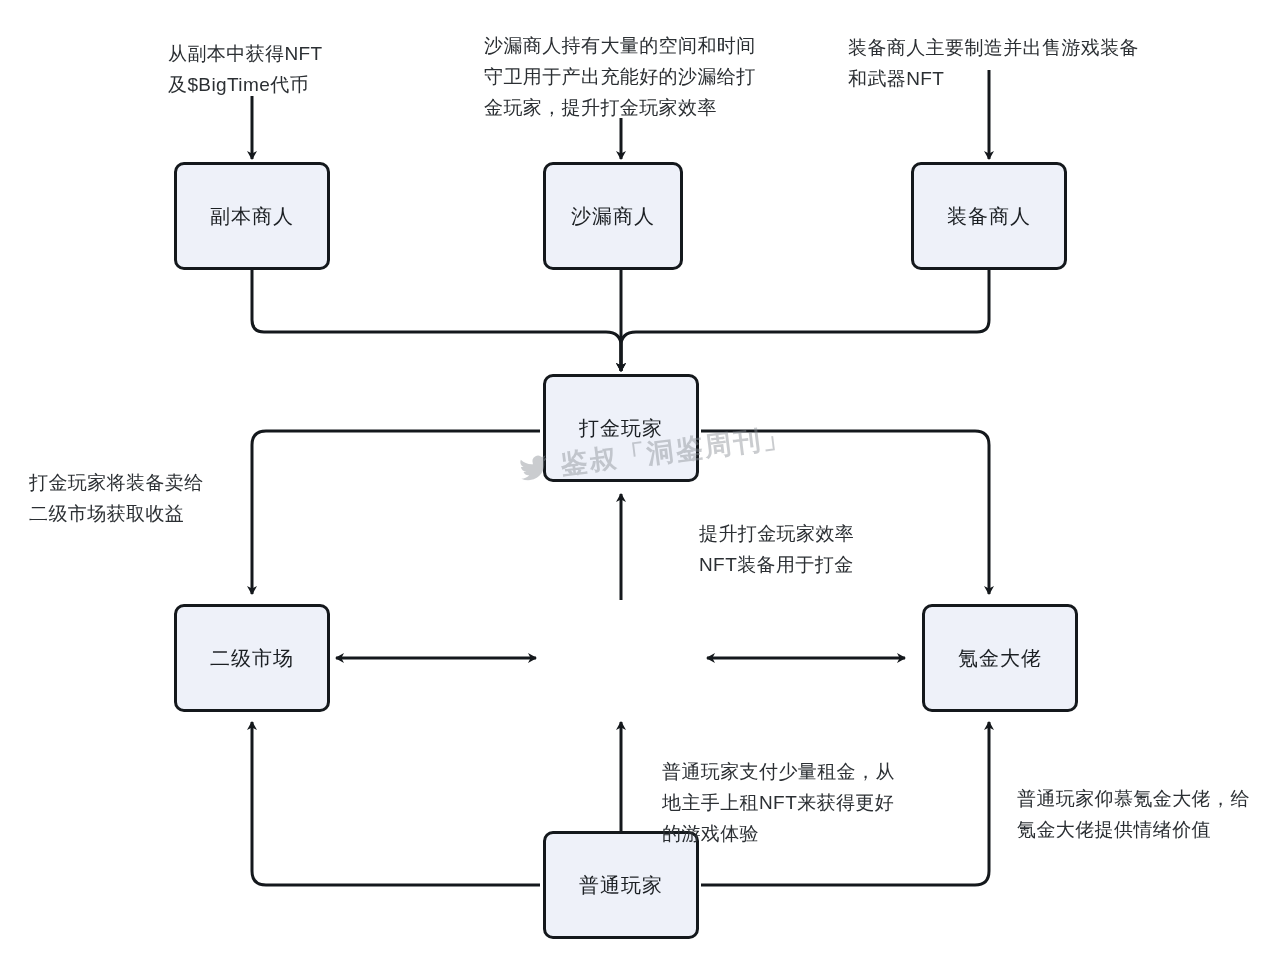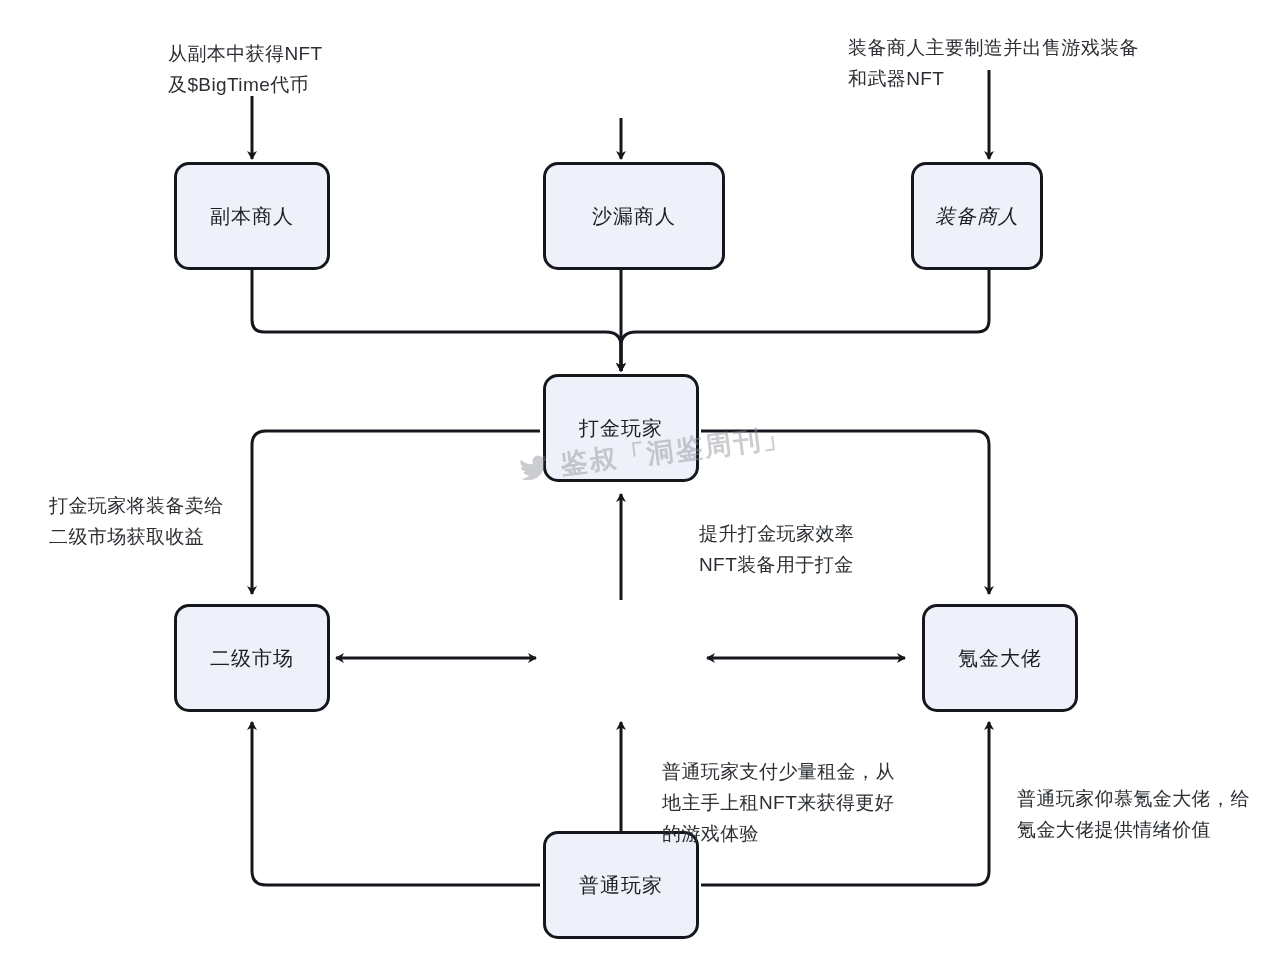--- a/index.html
+++ b/index.html
@@ -10,21 +10,21 @@
     overflow:hidden;
     position:relative;
   }
   #canvas{position:absolute;left:0;top:0;width:1280px;height:970px;}
   svg.edges{position:absolute;left:0;top:0;width:1280px;height:970px;pointer-events:none;}
 
   .node{
     position:absolute;
     background:#eef1f9;
     border:3px solid #14181c;
-    border-radius:15px;
+    border-radius:10px;
     display:flex;align-items:center;justify-content:center;
     box-sizing:border-box;
     color:#1b1f23;
     font-size:20px;
     letter-spacing:1px;
   }
   .node span{display:block;}
 
   .note{
     position:absolute;
@@ -92,25 +92,25 @@
       <path d="M540,885 L266,885 Q252,885 252,871 L252,722" marker-end="url(#ah)"></path>
 
       <path d="M701,885 L975,885 Q989,885 989,871 L989,722" marker-end="url(#ah)"></path>
     </g>
   </svg>
 
   <div class="node" style="left:174px;top:162px;width:156px;height:108px;">
     <span>副本商人</span>
   </div>
 
-  <div class="node" style="left:543px;top:162px;width:182px;height:108px;">
+  <div class="node" style="left:543px;top:162px;width:140px;height:108px;">
     <span>沙漏商人</span>
   </div>
 
-  <div class="node" style="left:911px;top:162px;width:132px;height:108px;font-style:italic;">
+  <div class="node" style="left:911px;top:162px;width:156px;height:108px;">
     <span>装备商人</span>
   </div>
 
   <div class="node" style="left:543px;top:374px;width:156px;height:108px;">
     <span>打金玩家</span>
   </div>
 
   <div class="node" style="left:174px;top:604px;width:156px;height:108px;">
     <span>二级市场</span>
   </div>
@@ -120,25 +120,28 @@
     <span>氪金大佬</span>
   </div>
 
   <div class="node" style="left:543px;top:831px;width:156px;height:108px;justify-content:center;">
     <span>普通玩家</span>
   </div>
 
   <div class="note" style="left:168px;top:30px;width:330px;margin-top:8px;">从副本中获得NFT
 及$BigTime代币</div>
 
+  <div class="note" style="left:484px;top:30px;width:330px;">沙漏商人持有大量的空间和时间
+守卫用于产出充能好的沙漏给打
+金玩家，提升打金玩家效率</div>
 
   <div class="note" style="left:848px;top:32px;width:360px;">装备商人主要制造并出售游戏装备
 和武器NFT</div>
 
-  <div class="note" style="left:29px;top:490px;width:260px;margin-left:20px;">打金玩家将装备卖给
+  <div class="note" style="left:29px;top:467px;width:260px;">打金玩家将装备卖给
 二级市场获取收益</div>
 
 
   <div class="note" style="left:699px;top:518px;width:260px;">提升打金玩家效率
 NFT装备用于打金</div>
 
 
   <div class="note" style="left:662px;top:756px;width:280px;">普通玩家支付少量租金，从
 地主手上租NFT来获得更好
 的游戏体验</div>

